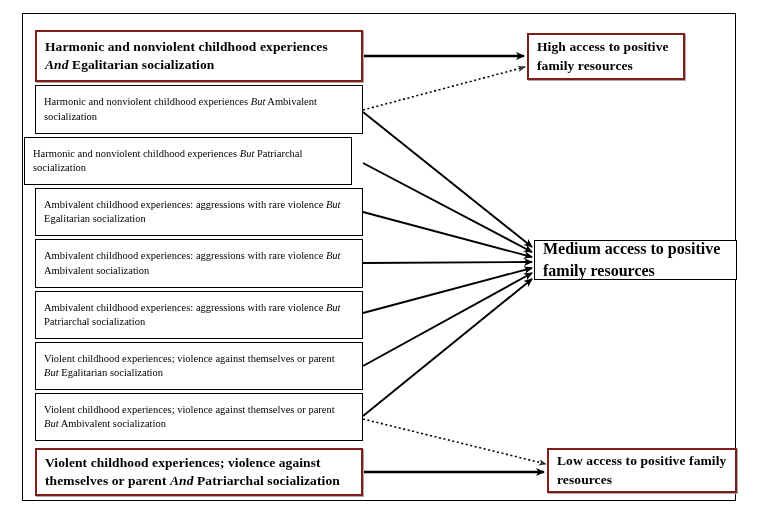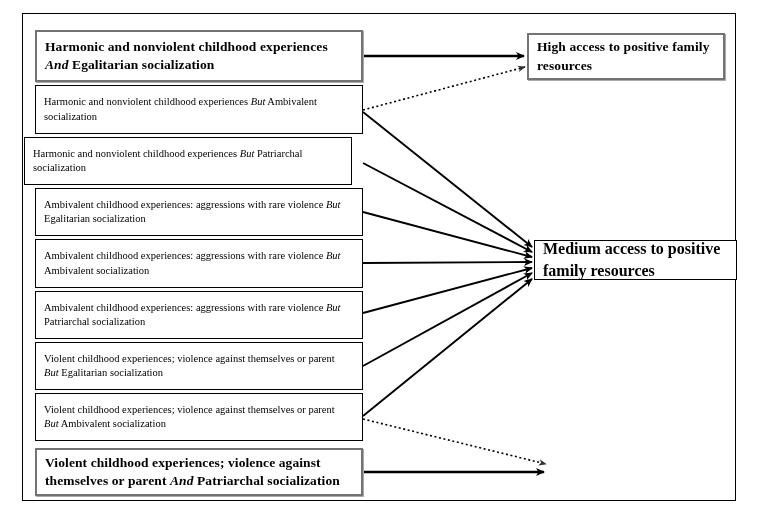--- a/index.html
+++ b/index.html
@@ -21,21 +21,21 @@
   
   .node{
     position:absolute;box-sizing:border-box;background:#fff;
     border:1px solid #000;display:flex;align-items:center;
   }
   .node .txt{
     display:block;width:100%;padding:0 8px;line-height:1.35;
   }
 
   
-  .node.strong{border:2px solid #737373;box-shadow:1px 1px 0 0 #aaa;}
+  .node.strong{border:2px solid #7f1d1d;box-shadow:1px 1px 0 0 #aaa;}
   .node.strong .txt{font-weight:bold;font-size:13.5px;letter-spacing:.1px;}
 
   
   .node.plain{border:1px solid #000;}
   .node.plain .txt{font-weight:normal;font-size:10.5px;}
 
   .node .txt i{font-style:italic;}
 
   svg.links{position:absolute;left:0;top:0;width:760px;height:514px;overflow:visible;}
   svg.links line{stroke:#000;}
@@ -130,22 +130,25 @@
       <span>Violent childhood experiences;  violence against themselves or parent </span><br><i>But</i><span> Ambivalent  socialization</span>
     </span>
   </div>
 
   <div class="node strong" style="left:35px;top:448px;width:328px;height:48px;">
     <span class="txt">
       <span>Violent childhood experiences; violence against themselves or parent </span><i>And</i><span> Patriarchal socialization</span>
     </span>
   </div>
 
-  <div class="node strong" style="left:527px;top:33px;width:198px;height:47px;">
+  <div class="node strong" style="left:527px;top:33px;width:158px;height:47px;">
     <span class="txt">High access to positive family resources</span>
   </div>
 
   <div class="node plain" style="left:534px;top:240px;width:203px;height:40px;">
     <span class="txt strongtext" style="font-weight:bold;font-size:16px;">Medium access to positive family resources</span>
   </div>
 
+  <div class="node strong" style="left:547px;top:448px;width:190px;height:45px;">
+    <span class="txt">Low access to positive family resources</span>
+  </div>
 
 </div>
 
 </body></html>

